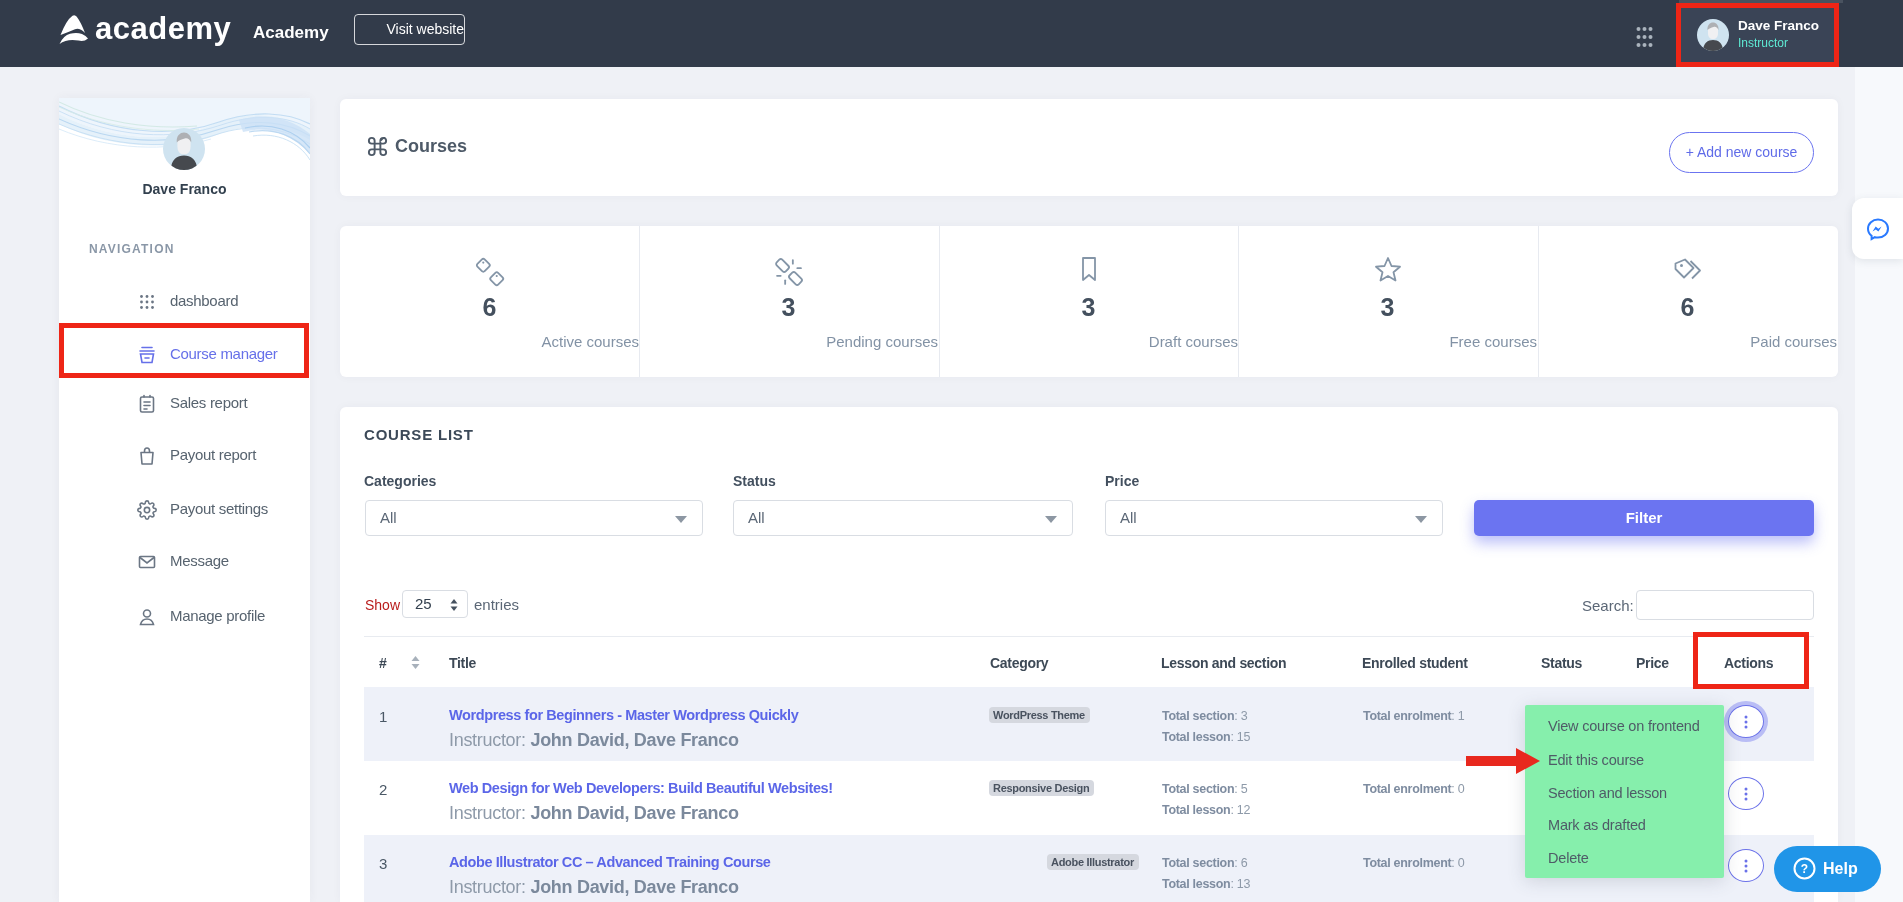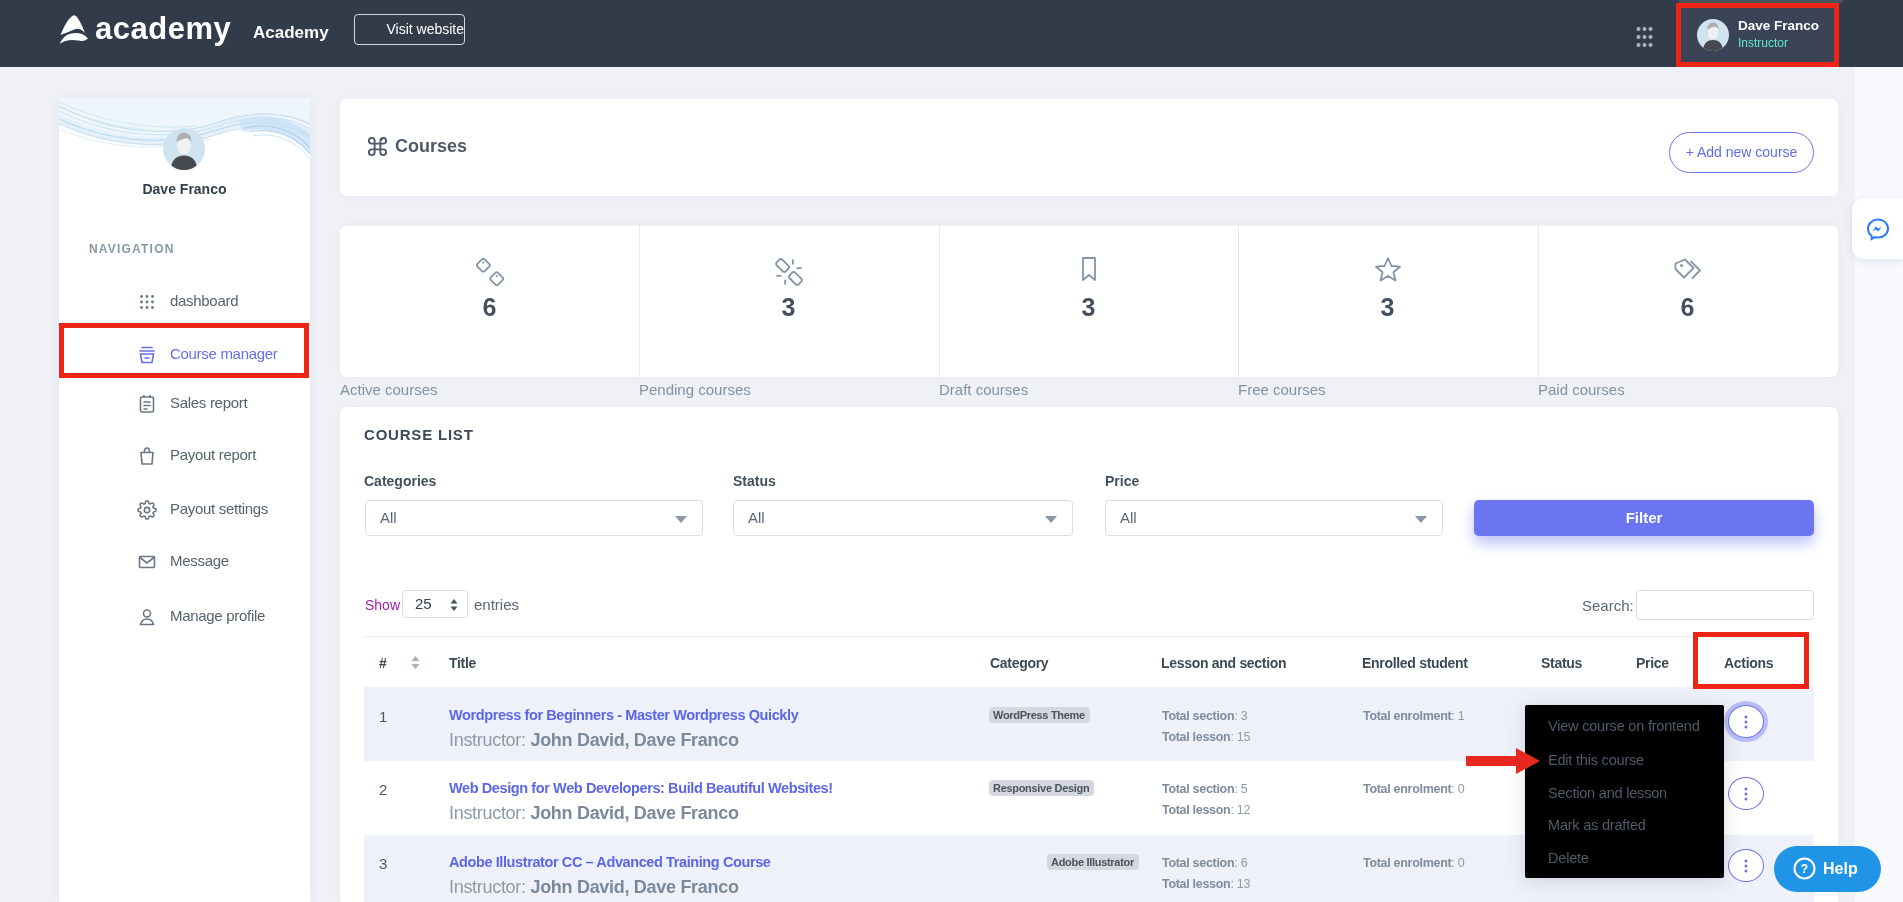--- a/index.html
+++ b/index.html
@@ -27,55 +27,55 @@
 .micon { position:absolute; left:33px; top:2px; width:20px; height:20px; }
 #redbox-side { position:absolute; left:0px; top:225px; width:250px; height:55px; border:5px solid #ee2516; }
 #redbox-actions { position:absolute; left:1693px; top:632px; width:116px; height:57px; border:5px solid #ee2516; }
 
 
 #card1 { position:absolute; left:340px; top:99px; width:1498px; height:97px; }
 #card2 { position:absolute; left:340px; top:226px; width:1498px; height:151px; }
 #card3 { position:absolute; left:340px; top:407px; width:1498px; height:495px; border-radius:6px 6px 0 0; }
 .statcell { position:absolute; top:0; height:151px; width:299px; text-align:center; }
 .statnum { position:absolute; top:67px; width:100%; text-align:center; font-size:25px; font-weight:bold; color:#44505e; }
-.statlbl { position:absolute; top:107px; width:100%; text-align:left; font-size:15px; color:#8292a5;margin-top:48px; }
+.statlbl { position:absolute; top:107px; width:100%; text-align:right; font-size:15px; color:#8292a5; }
 .staticon { position:absolute; top:30px; left:50%; transform:translateX(-50%); }
 .vdiv { position:absolute; top:0; width:1px; height:151px; background:#e7eaf0; }
 
 #ctitle { position:absolute; left:395px; top:136px; font-size:18px; font-weight:bold; color:#4e5a68; }
 #addbtn { position:absolute; left:1669px; top:132px; width:145px; height:41px; border:1px solid #6b74f0; border-radius:21px; color:#5f6be8; font-size:14px; text-align:center; line-height:39px; }
 
 #courselist-title { position:absolute; left:364px; top:426px; font-size:15px; font-weight:bold; letter-spacing:0.8px; color:#3c4958; }
 .flabel { position:absolute; top:473px; font-size:14px; font-weight:600; color:#43505f; }
 .fselect { position:absolute; top:500px; height:36px; border:1px solid #d9dde3; border-radius:4px; background:#fff; color:#5b6776; font-size:15px; line-height:34px; padding-left:14px; }
 .fsarrow { position:absolute; top:15px; right:15px; width:0; height:0; border-left:6px solid transparent; border-right:6px solid transparent; border-top:7px solid #8d97a3; }
 #filterbtn { position:absolute; left:1474px; top:500px; width:340px; height:36px; background:#6b74f1; border-radius:5px; color:#fff; font-weight:bold; font-size:15px; text-align:center; line-height:36px; box-shadow:0 7px 14px rgba(107,116,241,0.45); }
 
-#showrow { position:absolute; left:365px; top:597px; font-size:14px; color:#a21caf; }
+#showrow { position:absolute; left:365px; top:597px; font-size:14px; color:#b91c1c; }
 #showsel { position:absolute; left:402px; top:590px; width:66px; height:28px; border:1px solid #d9dde3; border-radius:4px; color:#33404e; font-size:15px; line-height:26px; padding-left:12px; }
 #entries { position:absolute; left:474px; top:596px; font-size:15px; color:#5b6776; }
 #searchlbl { position:absolute; left:1582px; top:597px; font-size:15px; color:#5b6776; }
 #searchbox { position:absolute; left:1636px; top:590px; width:178px; height:30px; border:1px solid #d9dde3; border-radius:4px; background:#fff; }
 
 #tabletop { position:absolute; left:364px; top:636px; width:1450px; height:1px; background:#e8ebf0; }
 .th { position:absolute; top:655px; font-size:14px; letter-spacing:-0.3px; font-weight:bold; color:#3d4956; }
 #theadline { position:absolute; left:364px; top:687px; width:1450px; height:1px; background:#dde2e9; }
 .rowbg { position:absolute; left:364px; width:1450px; height:74px; background:#eef1f9; }
 .rnum { position:absolute; font-size:15px; color:#4a5866; }
 .rtitle { position:absolute; font-size:14.5px; letter-spacing:-0.4px; font-weight:bold; color:#5b66e8; }
 .rinstr { position:absolute; font-size:18px; letter-spacing:-0.3px; color:#8e9aa9; }
 .rinstr b { color:#7b899c; }
 .badge { position:absolute; background:#d5d8df; border-radius:4px; font-size:11px; letter-spacing:-0.3px; font-weight:bold; color:#49525f; padding:2px 5px 2px 4px; }
 .tot { position:absolute; font-size:12.5px; letter-spacing:-0.3px; color:#8e9aa9; }
 .tot b { color:#7e8ca0; }
 .actbtn { position:absolute; width:36px; height:33px; border:1px solid #6a71e9; border-radius:50%; background:#fff; }
 .dots3 { position:absolute; left:50%; top:50%; transform:translate(-50%,-50%); width:3px; }
 .dots3 i { display:block; width:3px; height:3px; border-radius:50%; background:#6a71e9; margin:2px 0; }
 
-#dropdown { position:absolute; left:1525px; top:705px; width:199px; height:173px; background:#000000; box-shadow:0 3px 18px rgba(60,70,90,0.18); border-radius:2px; }
+#dropdown { position:absolute; left:1525px; top:705px; width:199px; height:173px; background:#86efac; box-shadow:0 3px 18px rgba(60,70,90,0.18); border-radius:2px; }
 #dropdown div { position:absolute; left:23px; font-size:14.5px; letter-spacing:-0.2px; color:#4f5b67; white-space:nowrap; }
 #arrowtail { position:absolute; left:1466px; top:756px; width:52px; height:10px; background:#e8281e; }
 #arrowhead { position:absolute; left:1516px; top:748px; width:0; height:0; border-top:13px solid transparent; border-bottom:13px solid transparent; border-left:24px solid #e8281e; }
 
 #helpbtn { position:absolute; left:1774px; top:846px; width:107px; height:46px; border-radius:23px; background:#2095e8; }
 #helptxt { position:absolute; left:49px; top:14px; color:#fff; font-weight:bold; font-size:16px; }
 #msgr { position:absolute; left:1852px; top:198px; width:51px; height:61px; background:#fff; border-radius:12px 0 0 12px; box-shadow:0 2px 8px rgba(60,70,90,0.12); }
 </style>
 </head>
 <body>

